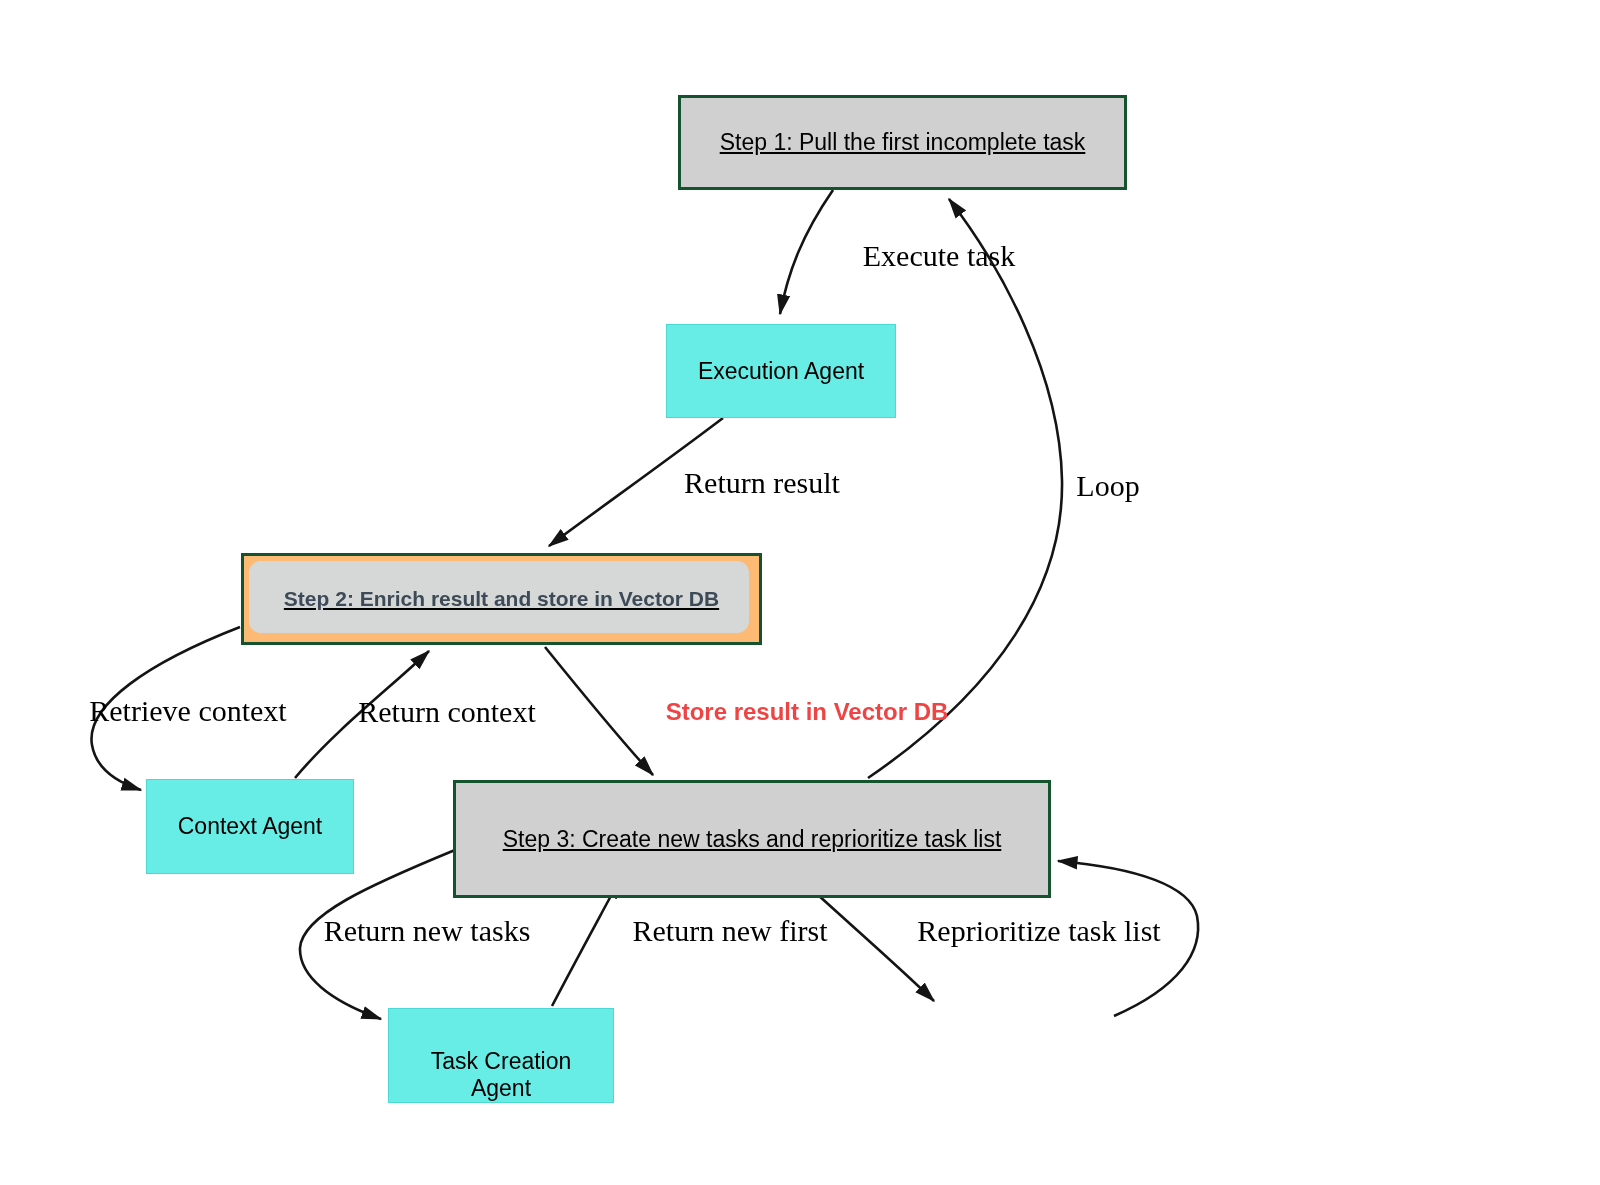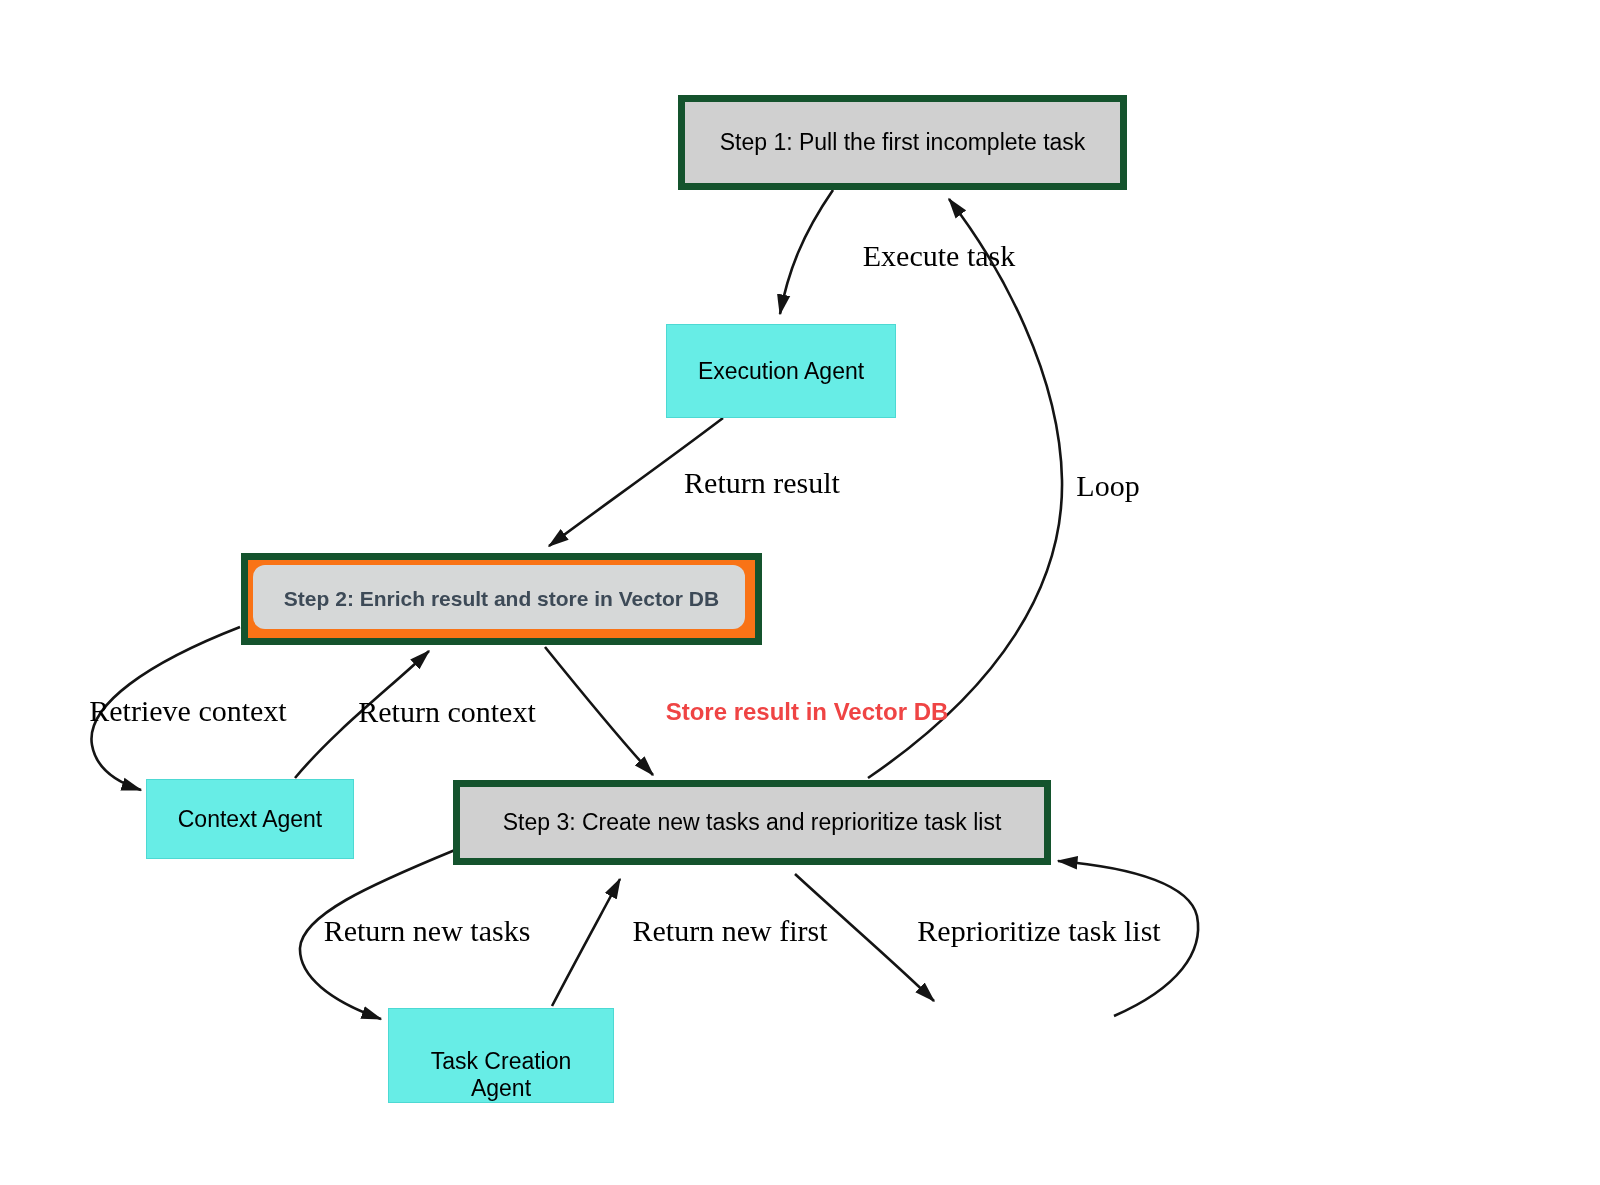--- a/index.html
+++ b/index.html
@@ -18,37 +18,38 @@
     display:flex;
     align-items:center;
     justify-content:center;
     text-align:center;
     box-sizing:border-box;
     font-size:23px;
     color:#000000;
   }
   .node.step{
     background:#d0d0d0;
-    border:7px solid #14532d;
+    border:3px solid #14532d;
+    text-decoration:underline;
   }
   .node.agent{
     background:#67ede6;
     border:1px solid rgba(0,160,155,0.25);
   }
   .node-label{position:relative;z-index:2;padding:0 10px;}
   
   #n-step1   {left:678px; top:95px;  width:449px; height:95px;}
   #n-exec    {left:666px; top:324px; width:230px; height:94px;}
   #n-step2   {left:241px; top:553px; width:521px; height:92px;}
-  #n-context {left:146px; top:779px; width:208px; height:80px;}
-  #n-step3   {left:453px; top:780px; width:598px; height:85px;}
+  #n-context {left:146px; top:779px; width:208px; height:95px;}
+  #n-step3   {left:453px; top:780px; width:598px; height:118px;}
   #n-task    {left:388px; top:1008px;width:226px; height:95px;align-items:flex-end;}
   #n-prio    {left:856px; top:1008px;width:254px; height:94px;}
   
-  #n-step2{background:#f97316;}
+  #n-step2{background:#fdba74;}
   #n-step2 .inner-plate{
     position:absolute;
     z-index:1;
     left:5px; top:5px; right:10px; bottom:9px;
     background:#d6d8d8;
     border-radius:12px;
   }
   #n-step2 .node-label{
     font-weight:bold;
     font-size:21px;

